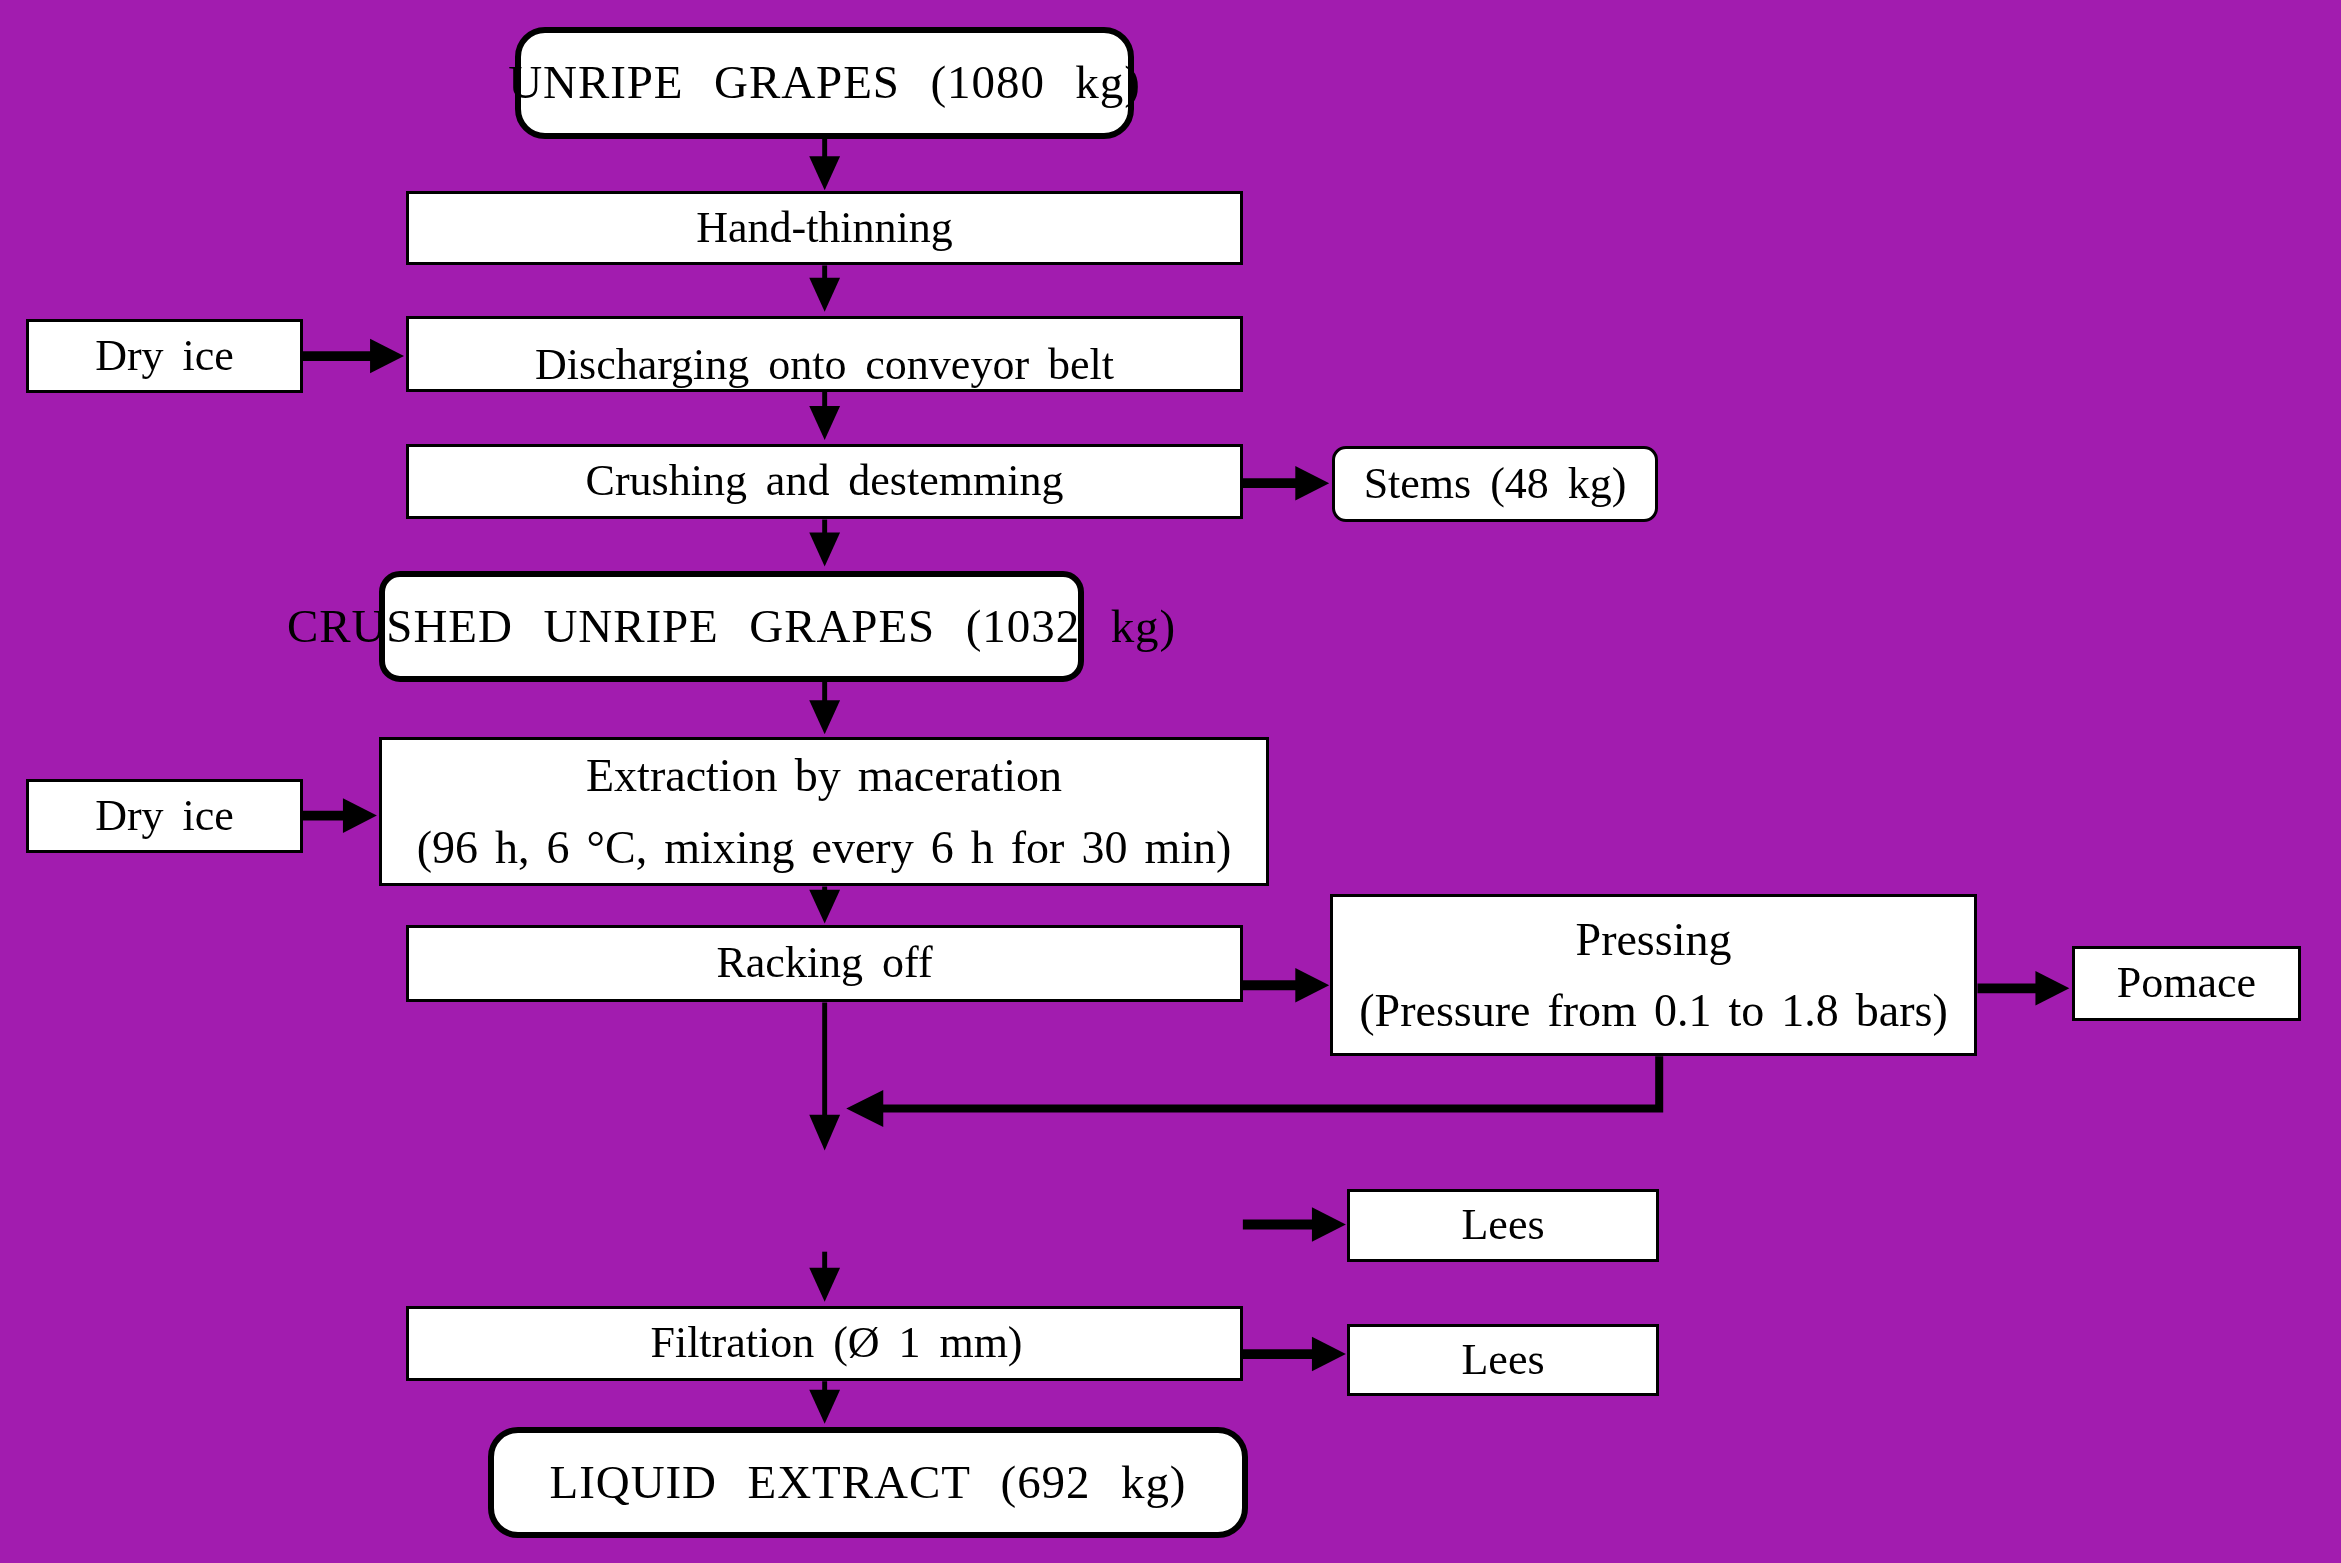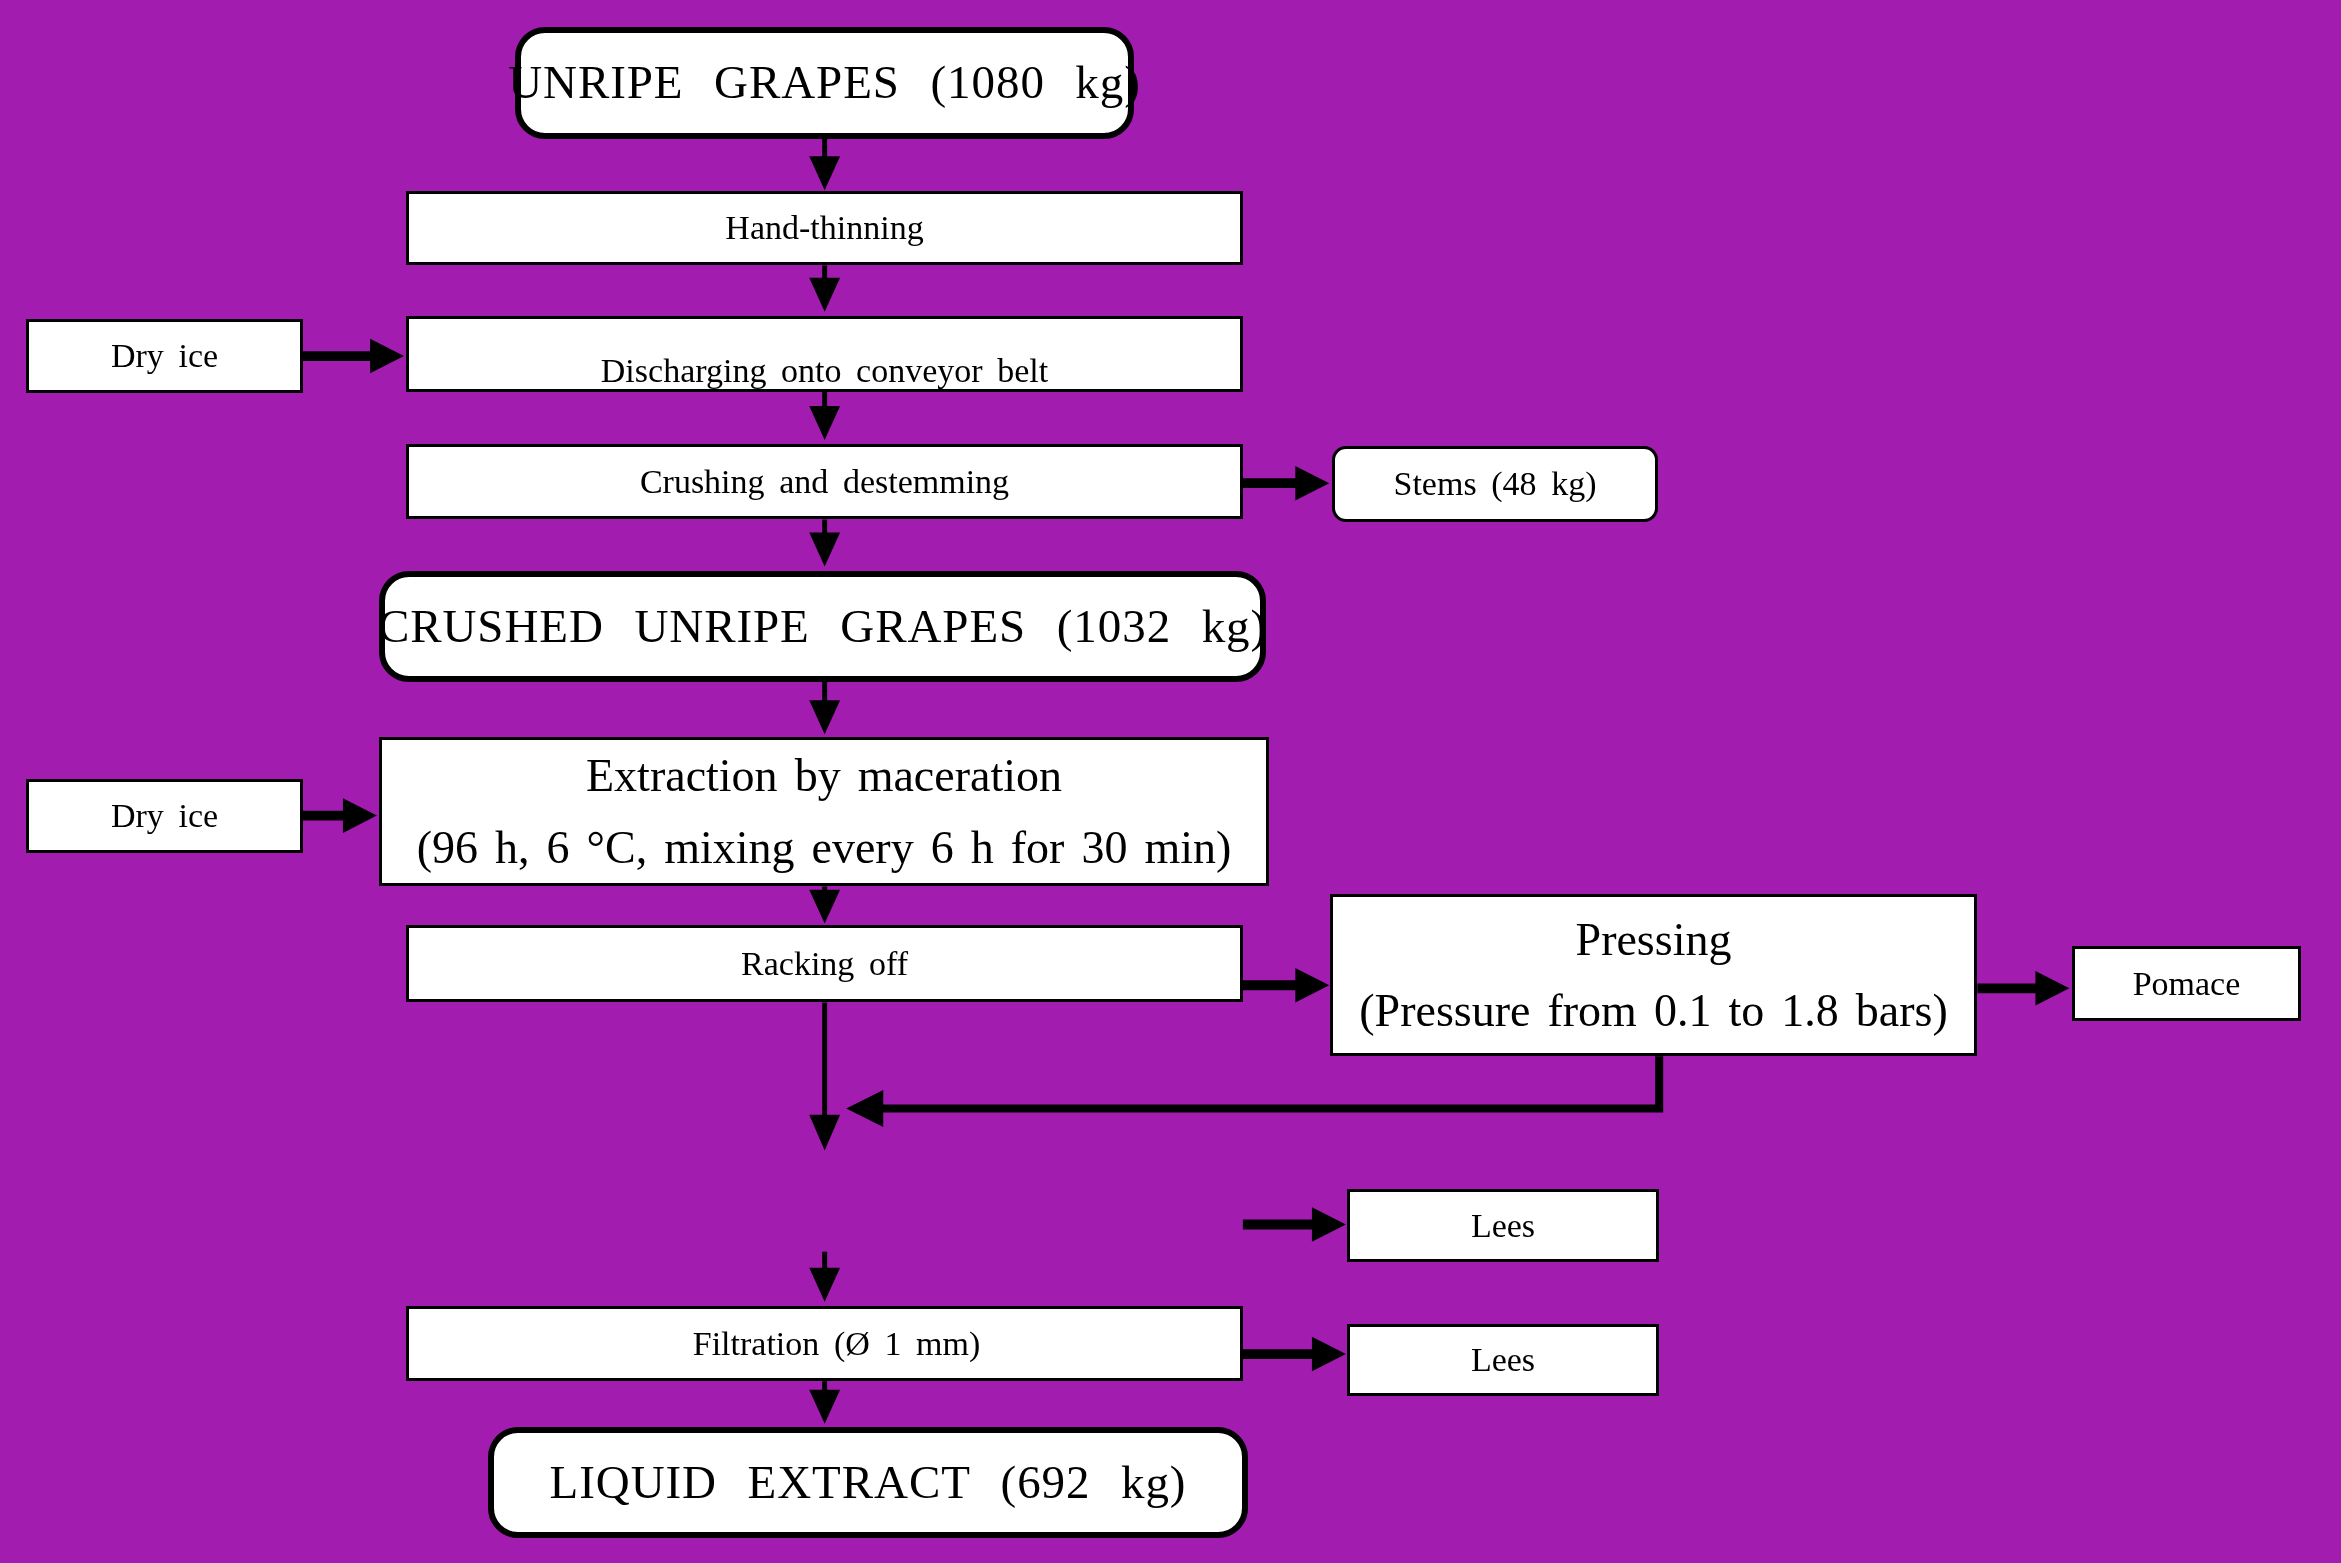--- a/index.html
+++ b/index.html
@@ -25,21 +25,21 @@
   }
   .node {
     position: absolute;
     box-sizing: border-box;
     background: #ffffff;
     border: 3.1px solid #000000;
     display: flex;
     align-items: center;
     justify-content: center;
     text-align: center;
-    font-size: 34px;
+    font-size: 44px;
     line-height: 1.1;
     word-spacing: 0.18em;
     white-space: nowrap;
   }
   .node.rounded {
     border-width: 6.2px;
     border-radius: 30px;
     font-size: 47px;
   }
   .node.caps {
@@ -148,21 +148,21 @@
   </div>
 
   <div class="node" style="left:406px; top:444px; width:837px; height:75px;">
     <span>Crushing and destemming</span>
   </div>
 
   <div class="node" style="left:1332px; top:446px; width:326px; height:76px;border-radius:14px;">
     <span>Stems (48 kg)</span>
   </div>
 
-  <div class="node rounded caps" style="left:379px; top:571px; width:887px; height:111px;">
+  <div class="node rounded caps" style="left:379px; top:571px; width:705px; height:111px;border-radius:21px;">
     <span>CRUSHED UNRIPE GRAPES (1032 kg)</span>
   </div>
 
   <div class="node" style="left:26px; top:779px; width:277px; height:74px;">
     <span>Dry ice</span>
   </div>
 
   <div class="node stack" style="left:379px; top:737px; width:890px; height:149px;">
     <span>Extraction by maceration</span>
     <span>(96 h, 6 °C, mixing every 6 h for 30 min)</span>

